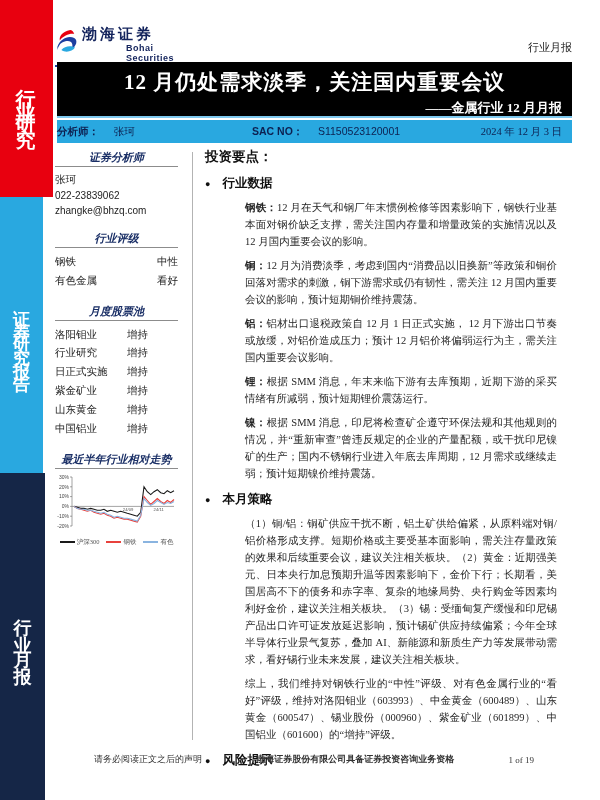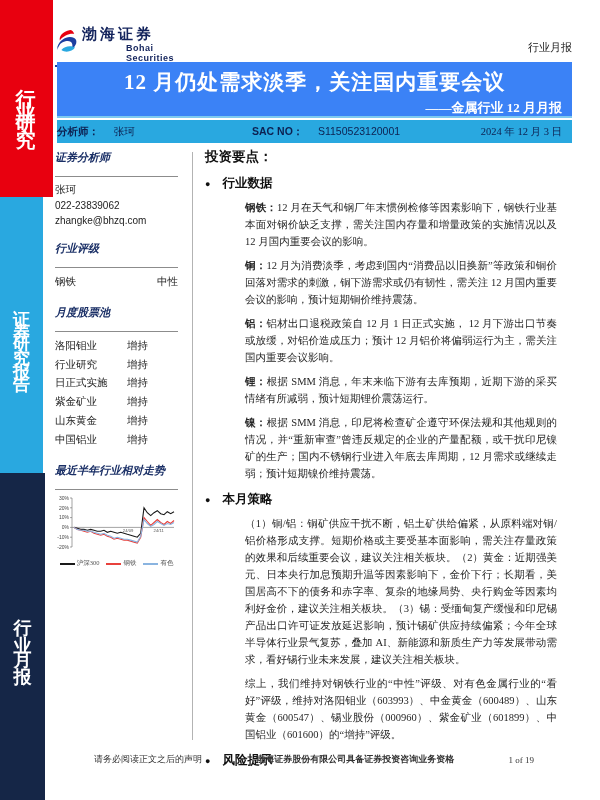--- a/index.html
+++ b/index.html
@@ -26,36 +26,36 @@
 
   
   .logo { position:absolute; left:55px; top:26px; width:118px;
           border-bottom:2px solid #1d3fa0; padding-bottom:2px;
           display:flex; align-items:center; gap:3px; }
   .logo-cn { font-size:15px; font-weight:bold; color:#13235c; letter-spacing:3px; line-height:1.1; }
   .logo-en { font-size:9px; font-weight:bold; color:#13235c; font-family:"Liberation Sans", sans-serif; letter-spacing:0.5px;margin-left:44px; }
   .report-type { position:absolute; left:470px; top:40px; width:102px; text-align:right;
                  font-size:11px; color:#1a1a1a; }
   .banner { position:absolute; left:57px; top:62px; width:515px; height:56px;
-            background:#3b82f6; color:#fff; border-bottom:2px solid #7ec9ef; }
+            background:#000000; color:#fff; border-bottom:2px solid #7ec9ef; }
   .banner-title { text-align:center; font-size:21px; font-weight:bold; margin-top:6px; letter-spacing:1px; }
   .banner-subtitle { text-align:right; padding-right:10px; font-size:13px; font-weight:bold; margin-top:3px; }
   .analyst-bar { position:absolute; left:57px; top:120px; width:515px; height:23px;
                  background:#29a8e0; display:flex; align-items:center;
                  font-size:10.5px; color:#0d2050; }
   .ab-g1 { flex:0 0 195px; padding-left:0; }
   .ab-g2 { flex:1; }
   .ab-g3 { padding-right:10px; }
   .ab-label { font-weight:bold; font-family:"Liberation Sans", sans-serif; }
   .ab-val   { margin-left:12px; font-family:"Liberation Sans", sans-serif; }
 
   
   .left-panel { position:absolute; left:55px; top:150px; width:123px; }
   .lp-heading { font-size:11px; font-weight:bold; font-style:italic; color:#1a2f66;
-                border-bottom:1px solid #8c8c8c; padding-bottom:11px; margin-bottom:5px; }
+                border-bottom:1px solid #8c8c8c; padding-bottom:1px; margin-bottom:5px;text-align:center; }
   .lp-sep { height:13px; }
   .lp-info-name  { font-size:10.5px; color:#222; line-height:1.5; }
   .lp-info-line  { font-size:10px; color:#222; line-height:1.5;
                    font-family:"Liberation Sans", sans-serif; }
   .lp-row { display:flex; font-size:10.5px; line-height:1.8; color:#222; }
   .lp-row .c1 { width:72px; }
   .lp-row.rating .c2 { flex:1; text-align:right; }
   .lp-row.stock  .c2 { width:46px; }
   .lp-chart { margin-top:3px; }
   .lp-legend { display:flex; justify-content:center; align-items:center; gap:7px;
@@ -130,20 +130,24 @@
   <div class="lp-info-name">张珂</div>
   <div class="lp-info-line">022-23839062</div>
   <div class="lp-info-line">zhangke@bhzq.com</div>
   <div class="lp-sep"></div>
 
   <div class="lp-heading">行业评级</div>
   <div>
       <div class="lp-row rating">
         <span class="c1">钢铁</span>
         <span class="c2">中性</span>
+      </div>
+      <div class="lp-row rating">
+        <span class="c1">有色金属</span>
+        <span class="c2">看好</span>
       </div>
     </div>
   <div class="lp-sep"></div>
 
   <div class="lp-heading">月度股票池</div>
   <div>
       <div class="lp-row stock">
         <span class="c1">洛阳钼业</span>
         <span class="c2">增持</span>
       </div>

